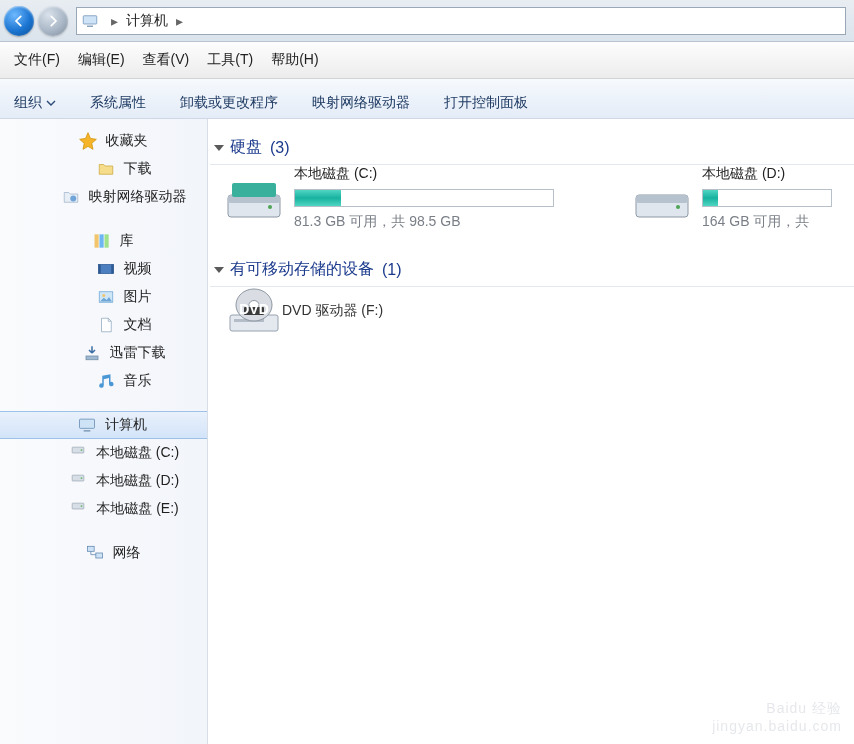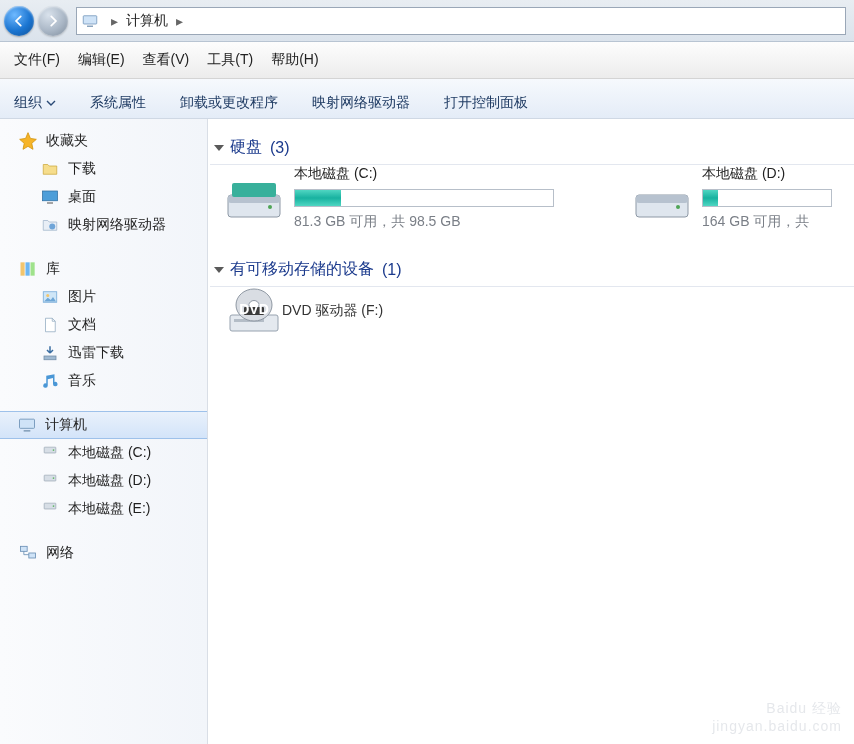--- a/index.html
+++ b/index.html
@@ -26,21 +26,21 @@
 
 .toolbar { height: 40px; background: linear-gradient(#f6f9fd,#e4ecf7); border-bottom: 1px solid #cfd8e4; display: flex; align-items: center; padding-left: 14px; gap: 34px; color: #1f3b63; }
 .tb-item { display: flex; align-items: center; gap: 4px; margin-top: 8px; }
 .tb-item svg { width: 10px; height: 10px; }
 .toolbar .tb-text { color:#1f3b63; }
 
 
 .body { display: flex; height: calc(744px - 42px - 28px - 40px); }
 .sidebar { width: 224px; background: linear-gradient(90deg,#fafbfd 0%, #f2f5fa 100%); border-right: 1px solid #d9dee6; padding-top: 8px; }
 .tree-group { margin-bottom: 16px; }
-.tree-root, .tree-child { display: flex; align-items: center; height: 28px; padding-left: 18px; gap: 8px; color: #1f1f1f; }
+.tree-root, .tree-child { display: flex; align-items: center; height: 28px; padding-left: 18px; gap: 8px; color: #1f1f1f; justify-content: center; }
 .tree-child { padding-left: 40px; }
 .tree-root.selected, .tree-child.selected { background: linear-gradient(#e9f1fb,#d3e4f9); border: 1px solid #9ec1ea; border-left: none; border-right: none; }
 .tree-root.selected { padding-left: 17px; }
 .ico { width: 20px; height: 20px; display: inline-flex; align-items: center; justify-content: center; }
 
 
 .content { flex: 1; padding: 10px 0 0 2px; color: #333; }
 .cat-head { display: flex; align-items: center; gap: 8px; padding: 8px 0 6px 6px; color: #1b3a8c; border-bottom: 1px solid #e3e7ef; margin-bottom: 0; }
 .cat-title { font-size: 16px; color: #1b3a8c; }
 .cat-count { color: #1b3a8c; font-size:16px; }
@@ -136,47 +136,48 @@
         <span class="ico">
             <svg viewBox="0 0 24 24" width="18" height="18">
               <path d="M3 6h6l2 2h10v11H3z" fill="#f6dd8c" stroke="#cba83c"></path>
             </svg>
           </span>
         <span>下载</span>
       </div>
       <div class="tree-child">
         <span class="ico">
             <svg viewBox="0 0 24 24" width="18" height="18">
-              <rect x="2" y="4" width="20" height="13" fill="#4d9ed9" stroke="#2f6fa3"></rect>
-              <rect x="8" y="19" width="8" height="2" fill="#888"></rect>
-            </svg>
-          </span>
-        <span>桌面</span>
-      </div>
-      <div class="tree-child">
-        <span class="ico">
-            <svg viewBox="0 0 24 24" width="18" height="18">
               <path d="M3 6h6l2 2h10v11H3z" fill="#e8eef6" stroke="#9fb3c9"></path>
               <circle cx="15" cy="14" r="4" fill="#6fa5d8"></circle>
             </svg>
           </span>
         <span>映射网络驱动器</span>
       </div>
     </div>
 
     <div class="tree-group">
       <div class="tree-root">
         <span class="ico">
             <svg viewBox="0 0 24 24" width="20" height="20">
               <rect x="3" y="4" width="5" height="16" fill="#f2c56d"></rect>
               <rect x="9" y="4" width="5" height="16" fill="#6db6f2"></rect>
               <rect x="15" y="4" width="5" height="16" fill="#9fe28b"></rect>
             </svg>
           </span>
         <span>库</span>
+      </div>
+      <div class="tree-child">
+        <span class="ico">
+            <svg viewBox="0 0 24 24" width="18" height="18">
+              <rect x="2" y="6" width="20" height="12" fill="#4c7fbf" stroke="#2e5a92"></rect>
+              <rect x="2" y="6" width="3" height="12" fill="#2e5a92"></rect>
+              <rect x="19" y="6" width="3" height="12" fill="#2e5a92"></rect>
+            </svg>
+          </span>
+        <span>视频</span>
       </div>
       <div class="tree-child">
         <span class="ico">
             <svg viewBox="0 0 24 24" width="18" height="18">
               <rect x="3" y="5" width="18" height="14" fill="#cfe6f7" stroke="#6ea6d6"></rect>
               <circle cx="9" cy="10" r="2" fill="#f2c56d"></circle>
               <path d="M4 18l5-5 4 3 3-4 4 6z" fill="#6ea6d6"></path>
             </svg>
           </span>
         <span>图片</span>

